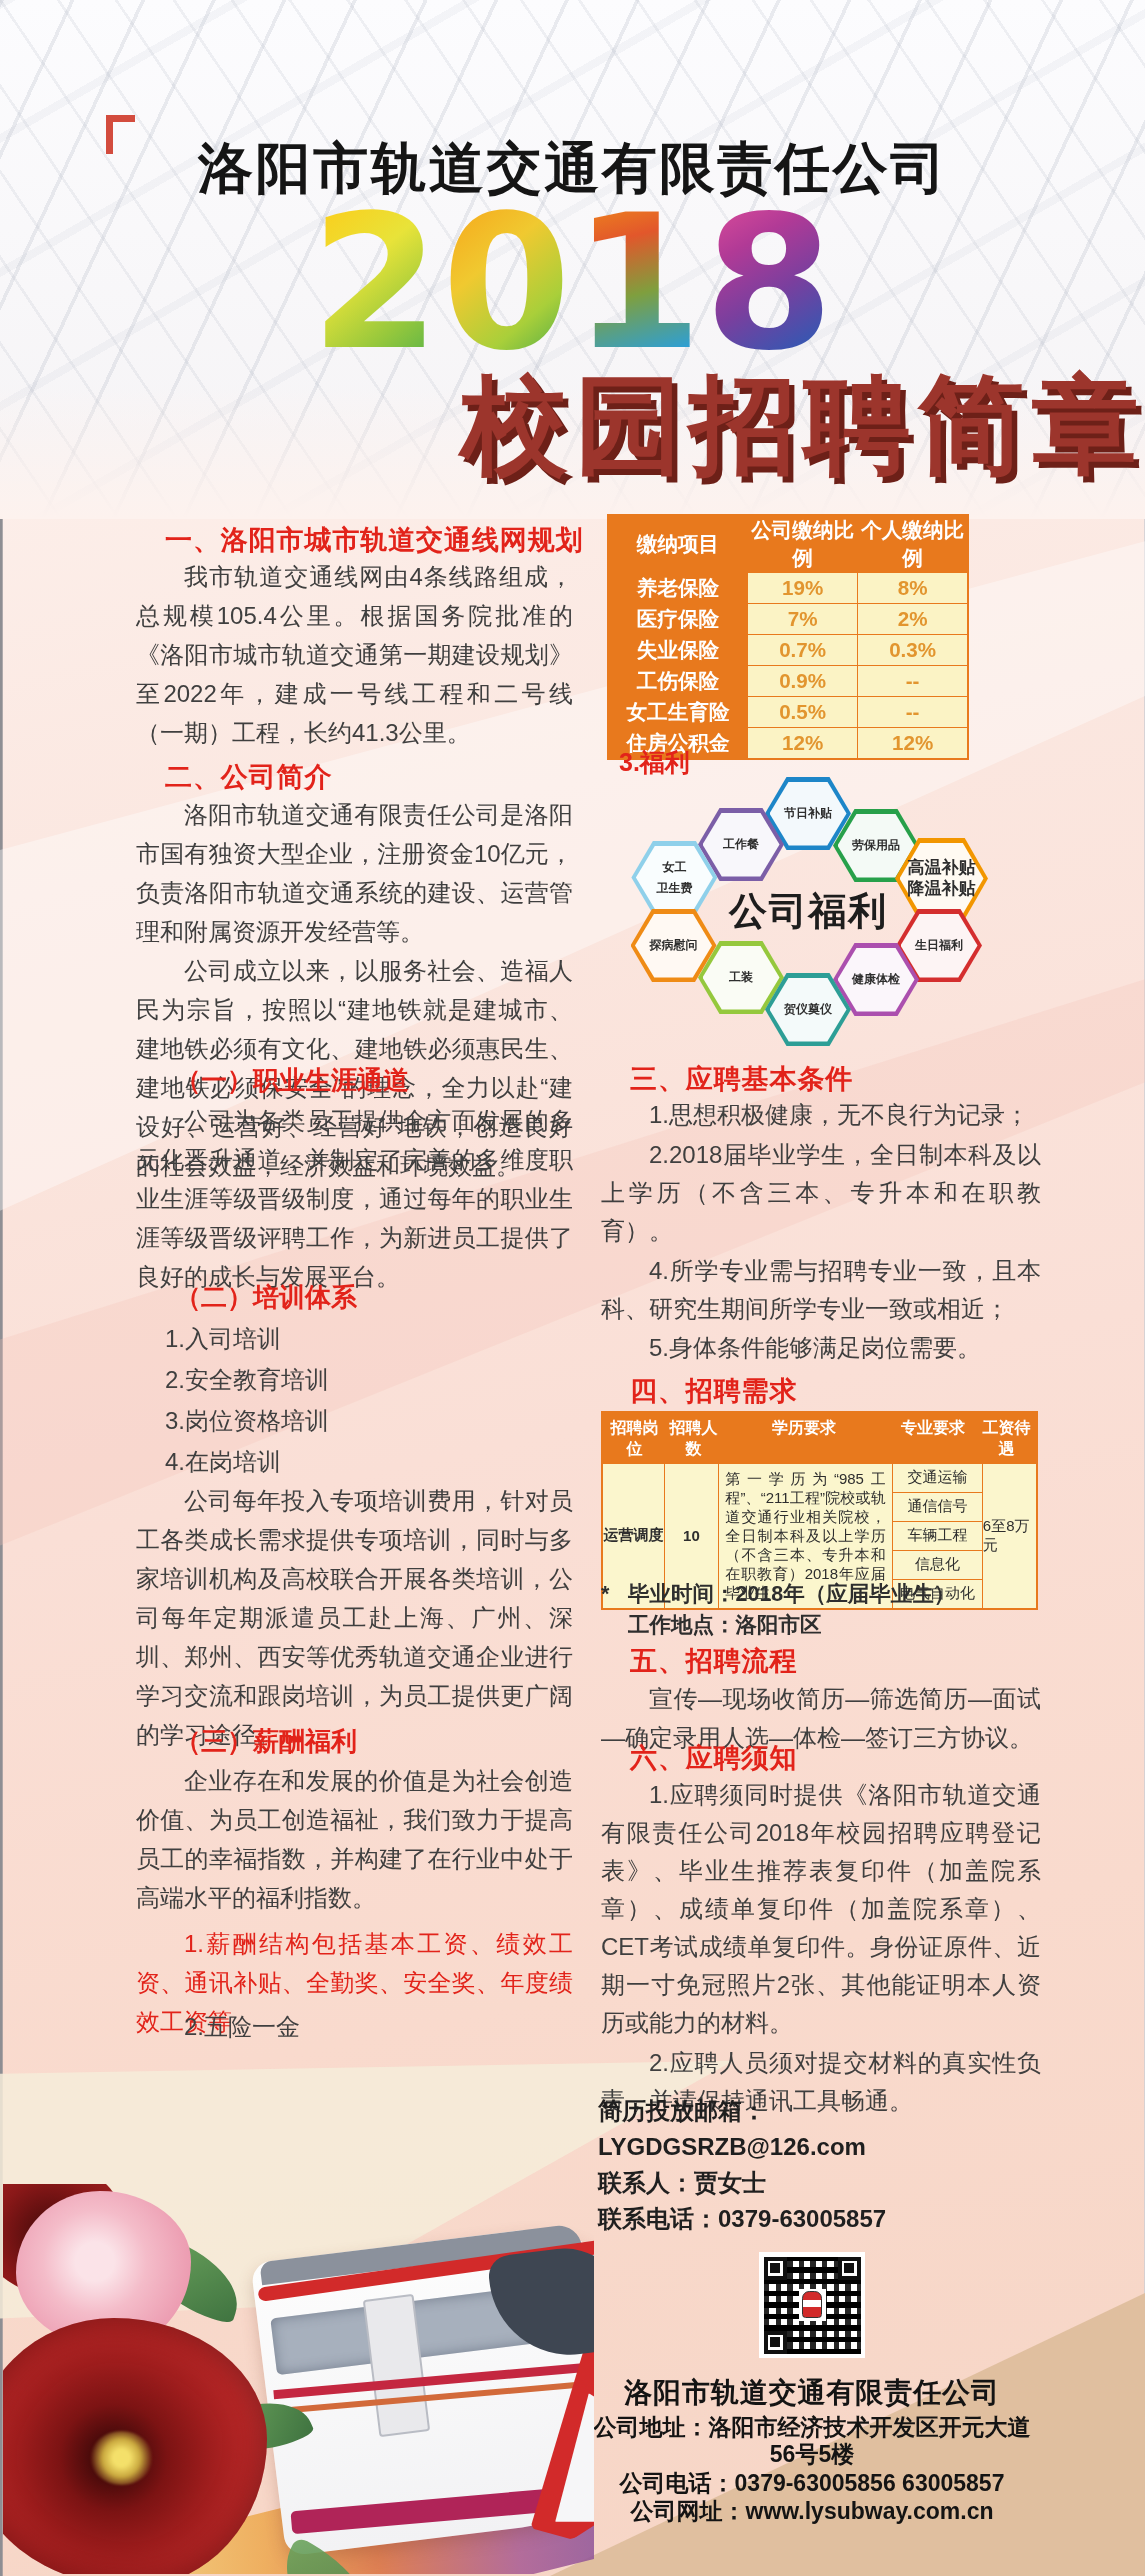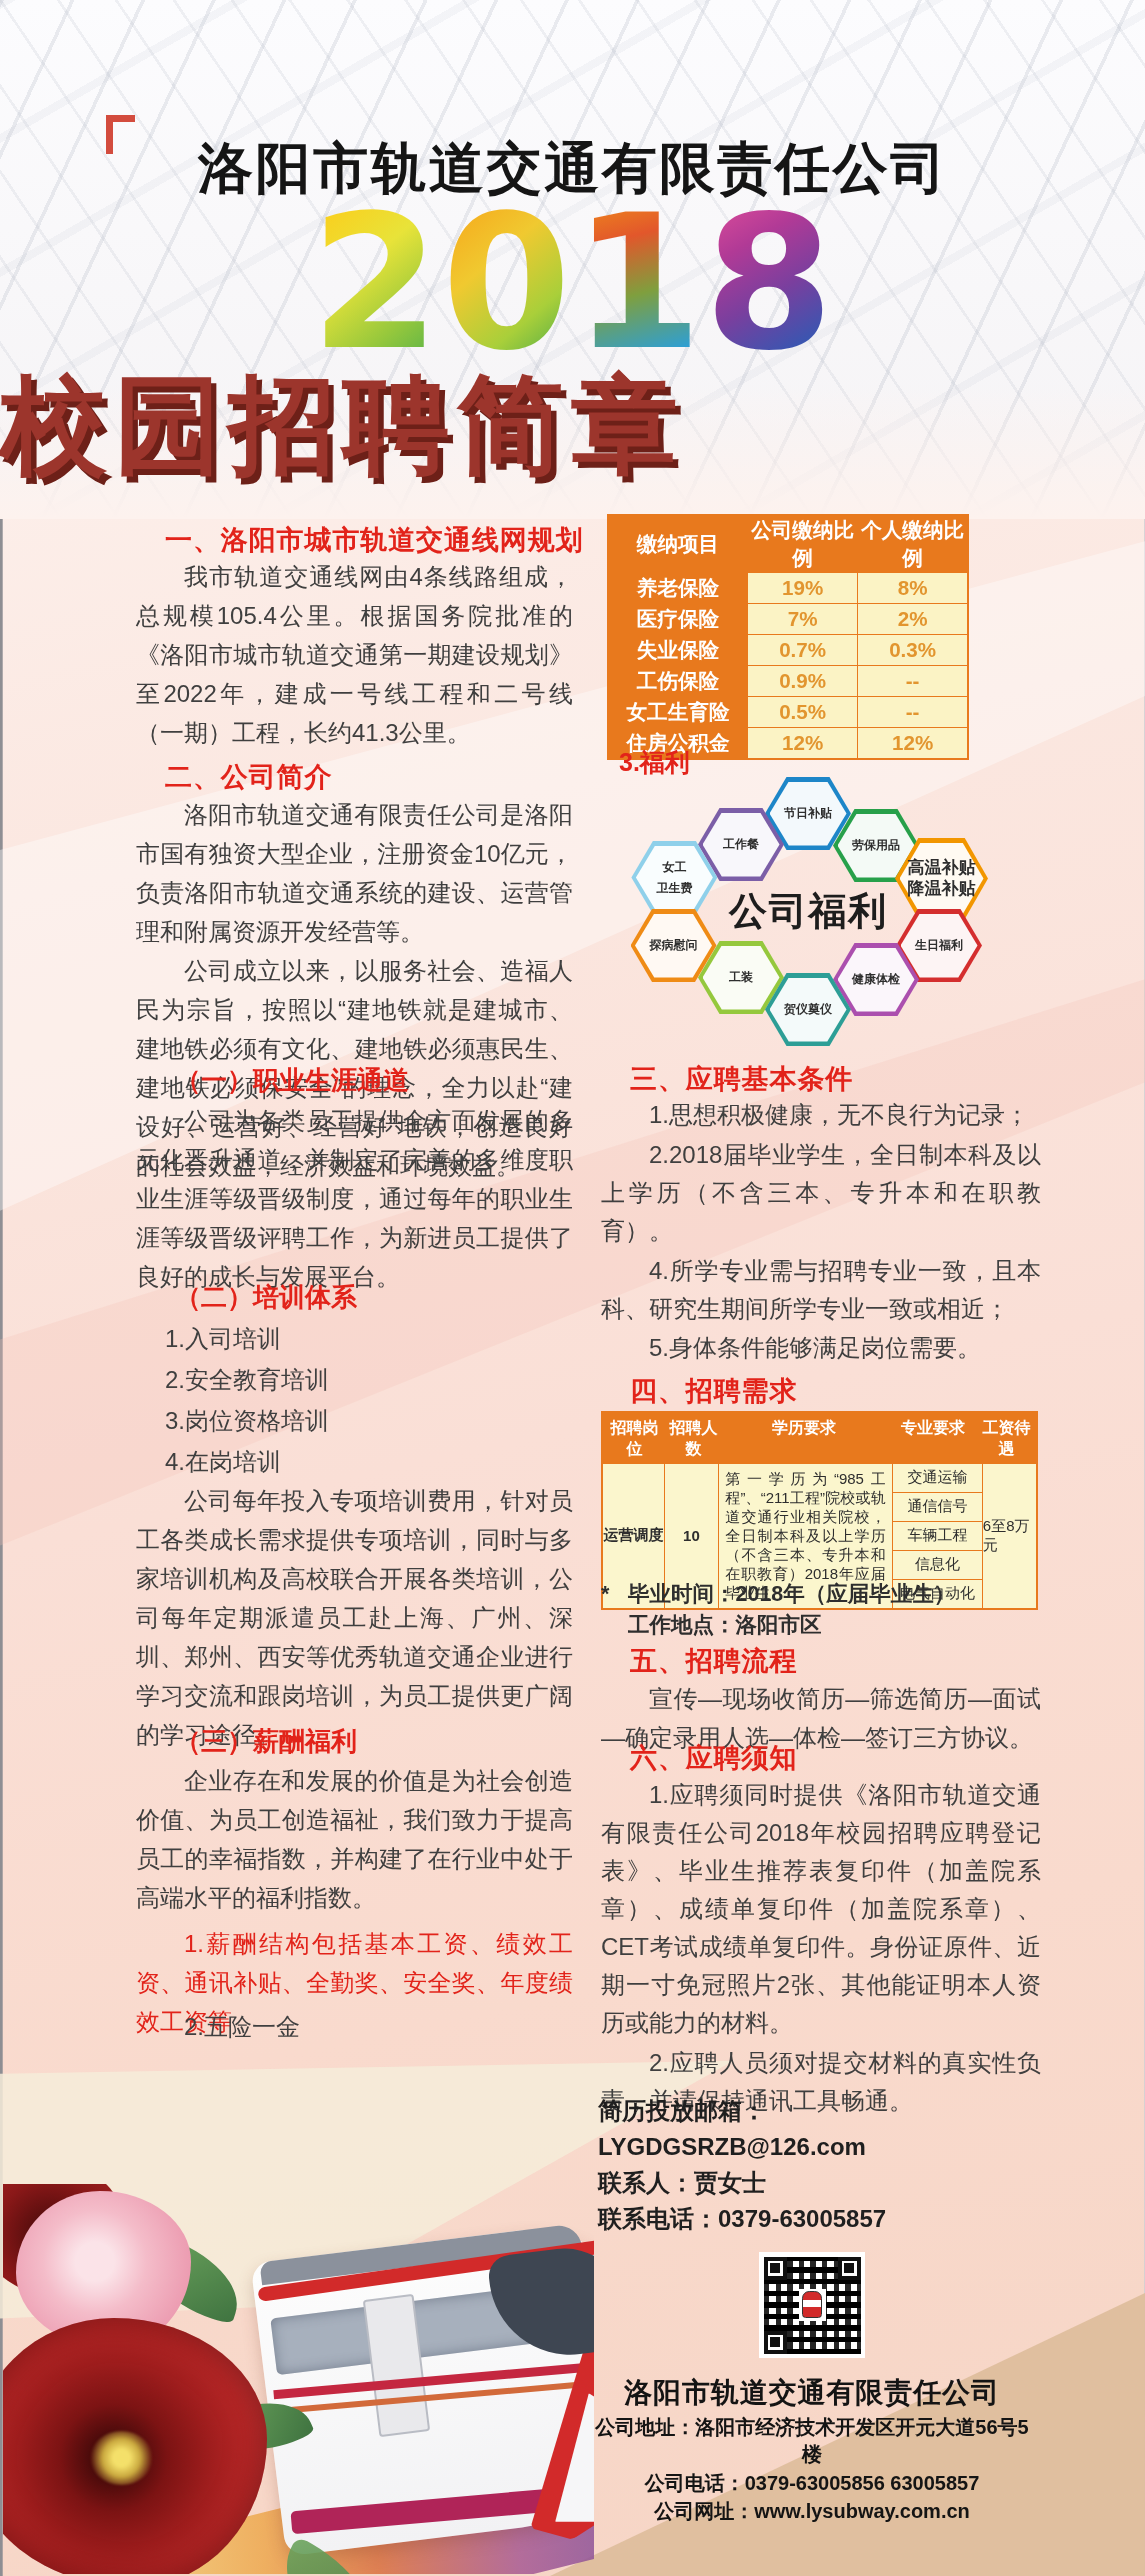--- a/index.html
+++ b/index.html
@@ -31,21 +31,21 @@
   
   .company-title{position:absolute;top:132px;left:0;width:100%;text-align:center;
     font-size:55px;font-weight:900;color:#151515;letter-spacing:2.7px;}
   .year{position:absolute;top:190px;left:0;width:100%;text-align:center;
     font-family:"DejaVu Sans",sans-serif;font-size:186px;font-weight:900;line-height:1;letter-spacing:1.8px;}
   .year span{-webkit-background-clip:text;background-clip:text;color:transparent;display:inline-block;}
   .yd0{background-image:linear-gradient(140deg,#f9d01f 12%,#e8e339 40%,#97c83c 70%,#4fb04a 95%);}
   .yd1{background-image:linear-gradient(140deg,#f6a81c 8%,#f0c930 38%,#a9cf3a 68%,#2f9f4c 100%);}
   .yd2{background-image:linear-gradient(165deg,#f08c1b 5%,#e2572b 28%,#7f9f3e 55%,#2e9fd4 85%,#1b6fb8 100%);}
   .yd3{background-image:linear-gradient(150deg,#e04e9a 5%,#b13a96 30%,#7a3f9e 55%,#3b55b0 80%,#2b93d6 100%);}
-  .poster-title{position:absolute;top:354px;left:0;width:100%;text-align:left;
+  .poster-title{position:absolute;top:354px;left:0;width:100%;text-align:right;
     font-size:107px;font-weight:900;color:#9c352c;letter-spacing:7.2px;
     text-shadow:5.4px 6.3px 0 #6d2018;}
   
   .lcol{position:absolute;left:136px;width:437px;}
   .rcol{position:absolute;left:601px;width:440px;}
   .h-red{font-size:27px;font-weight:900;color:#e2231a;padding-left:29px;letter-spacing:0.9px;}
   .h-red-sub{font-size:26px;font-weight:900;color:#e2231a;padding-left:39px;}
   .para{font-size:24px;line-height:39px;text-align:justify;text-indent:2em;color:#3f3f3f;margin:0;}
   .para.red{color:#e2231a;}
   .plain-item{font-size:24px;line-height:41px;color:#3f3f3f;padding-left:29px;}
@@ -101,21 +101,21 @@
       repeating-linear-gradient(0deg,#000 0 5.4px,#fff 5.4px 11.6px);}
   .qr-finder{position:absolute;width:23px;height:23px;border:4.5px solid #111;background:#fff;box-sizing:border-box;}
   .qr-finder::after{content:"";position:absolute;inset:2.7px;background:#111;}
   .qr-f1{left:0;top:0;} .qr-f2{right:0;top:0;} .qr-f3{left:0;bottom:0;}
   .qr-train{position:absolute;left:35px;top:32px;width:27px;height:32px;background:#fff;
     display:flex;align-items:center;justify-content:center;}
   .qr-train::after{content:"";width:18px;height:25px;background:linear-gradient(#d22a2a 30%,#fff 30% 60%,#d22a2a 60%);
     border-radius:7.2px 7.2px 3.6px 3.6px;border:1.8px solid #333;}
   .footer{position:absolute;left:586px;top:2374px;width:452px;text-align:center;color:#141414;}
   .footer-company{font-size:28px;font-weight:900;letter-spacing:0.9px;}
-  .footer-line{font-size:20px;font-weight:700;line-height:27px;margin-top:1.8px;}
+  .footer-line{font-size:23px;font-weight:700;line-height:27px;margin-top:1.8px;}
   .footer-line:first-of-type{margin-top:9px;}
   
   .train-scene{position:absolute;left:2.7px;top:2184px;width:591px;height:390px;overflow:hidden;}
   .ts-ground{position:absolute;left:125px;top:295px;width:555px;height:125px;transform:rotate(-14deg);
     background:linear-gradient(100deg,#f2d27a 0%,#eda84e 25%,#d9703f 45%,#a75a93 70%,#6f4a9e 100%);
     border-radius:18px;opacity:.85;}
   .ts-train{position:absolute;left:264px;top:55px;width:385px;height:295px;transform:rotate(-7deg);}
   .ts-body{position:absolute;inset:0;background:linear-gradient(#fdfdfd,#f2f2f4);
     border-radius:23px 134px 170px 23px / 23px 134px 206px 23px;box-shadow:0 7.2px 16px rgba(120,60,40,.25);}
   .ts-roof{position:absolute;left:9px;top:0;right:54px;height:23px;background:#8b919c;

